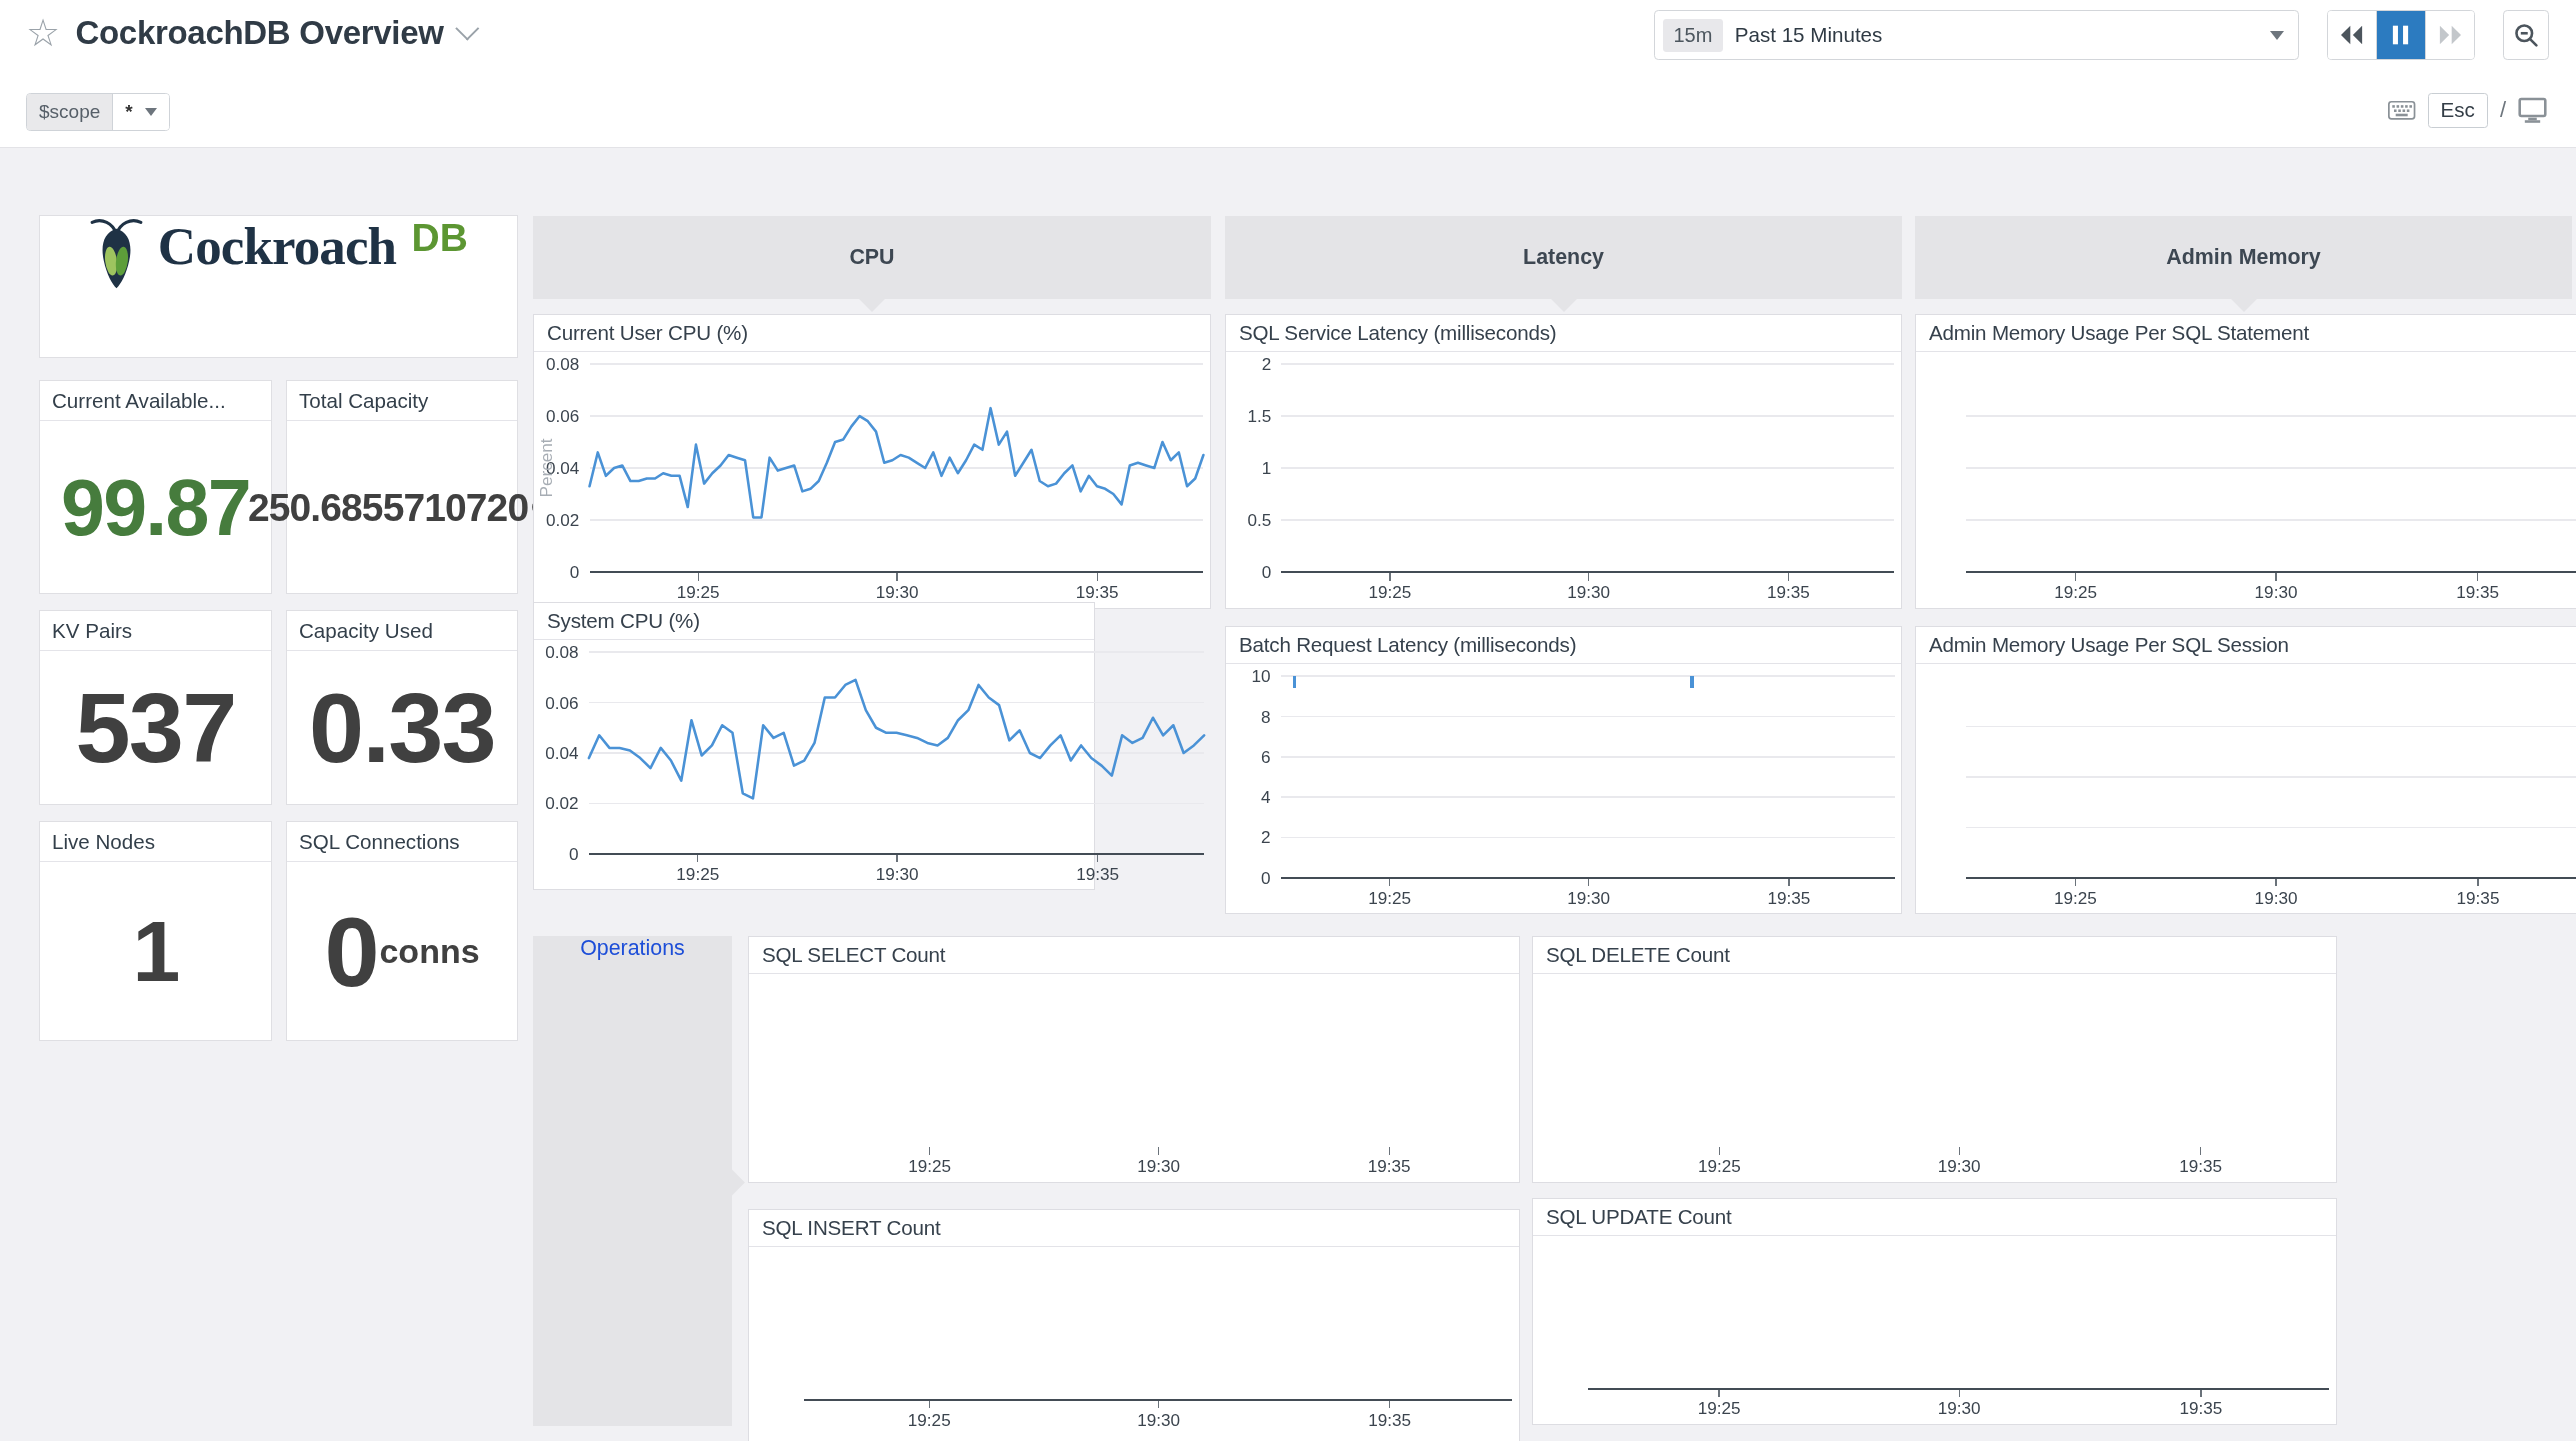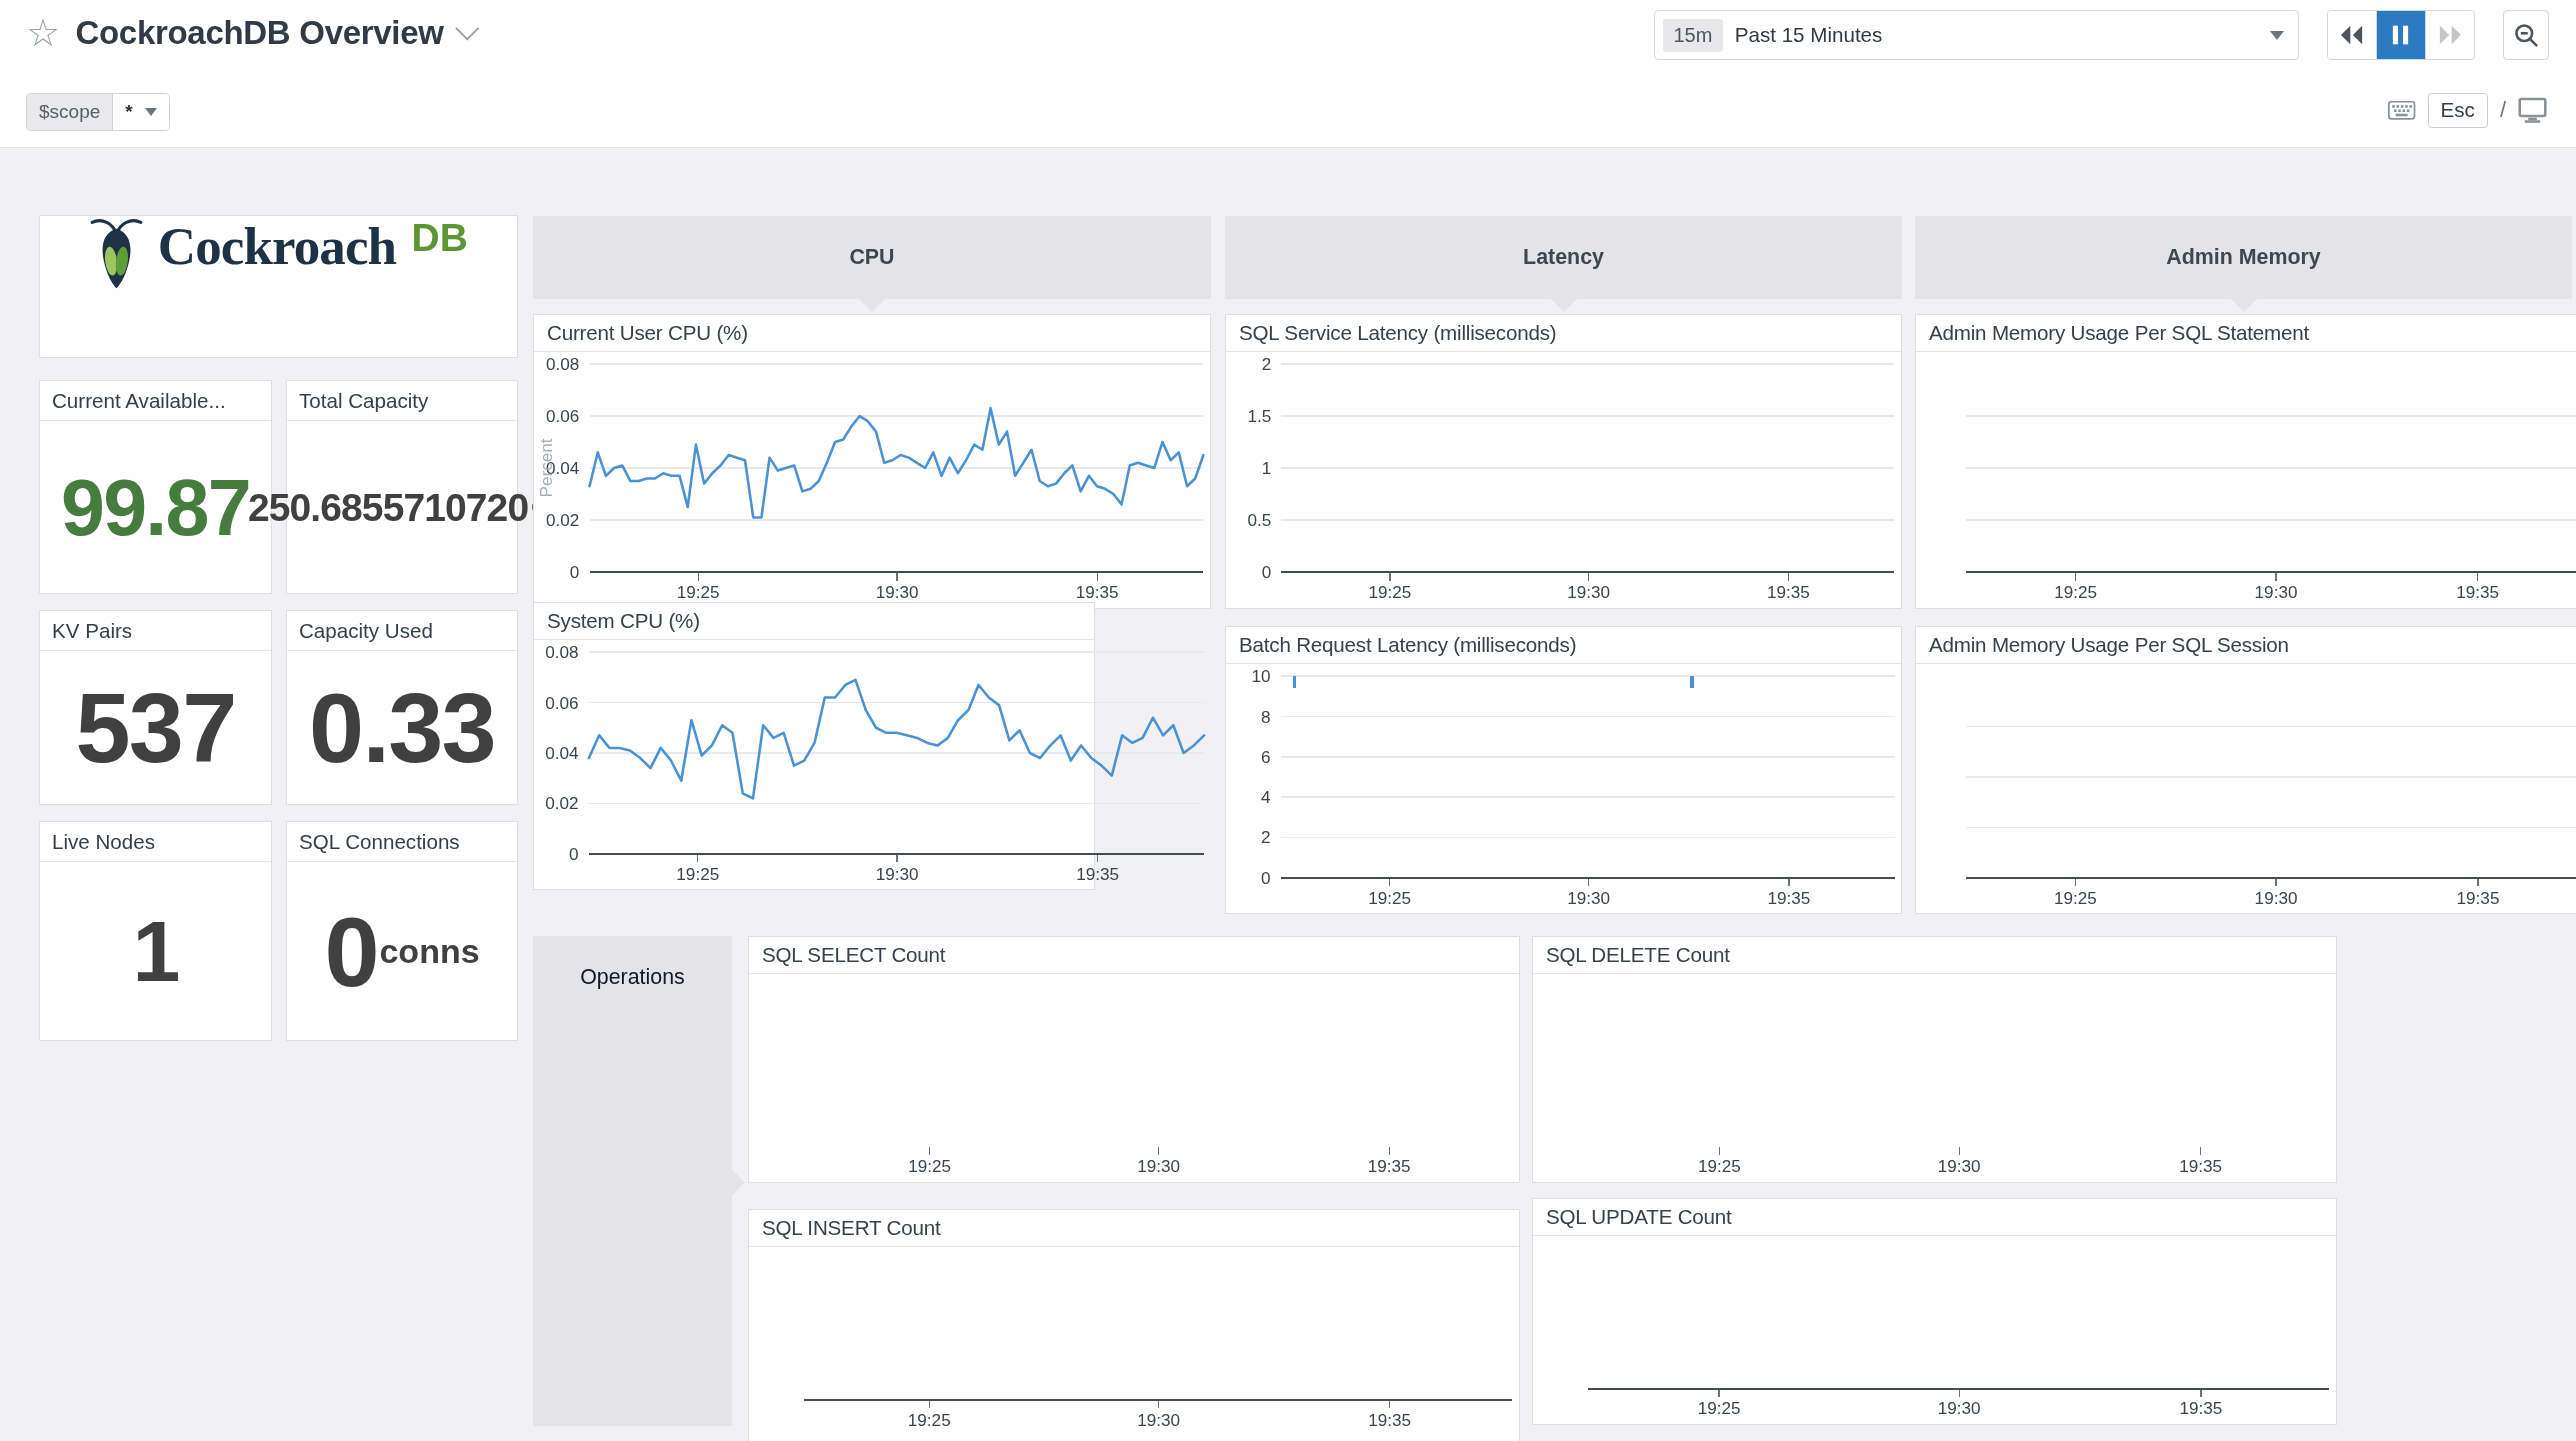--- a/index.html
+++ b/index.html
@@ -66,21 +66,21 @@
   .ghead{position:absolute;background:#e4e4e7;display:flex;align-items:center;justify-content:center;
          font-size:21.4px;color:#3d4752;font-weight:700;}
   .ghead::after{content:"";position:absolute;left:50%;bottom:-8.6px;width:19px;height:19px;background:#e4e4e7;
                 transform:translateX(-50%) rotate(45deg);}
   #gh-cpu{left:533px;top:68px;width:678px;height:83px;}
   #gh-lat{left:1225px;top:68px;width:677px;height:83px;}
   #gh-adm{left:1915px;top:68px;width:657px;height:83px;}
   .ops-band{position:absolute;left:533px;top:788px;width:199px;height:490px;background:#e4e4e7;}
   .ops-band::after{content:"";position:absolute;right:-8.6px;top:237px;width:19px;height:19px;background:#e4e4e7;
                    transform:rotate(45deg);}
-  .ops-label{margin-top:29px;text-align:center;font-size:21.4px;color:#0f172a;font-weight:500;}
+  .ops-label{text-align:center;font-size:21.4px;color:#1d4ed8;font-weight:500;}
 
   
   .panel{position:absolute;background:#fff;border:0.9px solid #dddde2;box-sizing:border-box;}
   .panel-title{height:36px;display:flex;align-items:center;padding:0 13px;font-size:20.6px;font-weight:500;
                color:#36414c;border-bottom:0.9px solid #e3e3e8;letter-spacing:-0.2px;white-space:nowrap;}
   .plot{position:absolute;left:0;right:0;top:37px;bottom:0;}
   .p0{left:533px;top:166px;width:678px;height:295px;}
   .p1{left:533px;top:454px;width:562px;height:288px;}
   .p2{left:1225px;top:166px;width:677px;height:295px;}
   .p3{left:1225px;top:478px;width:677px;height:288px;}

